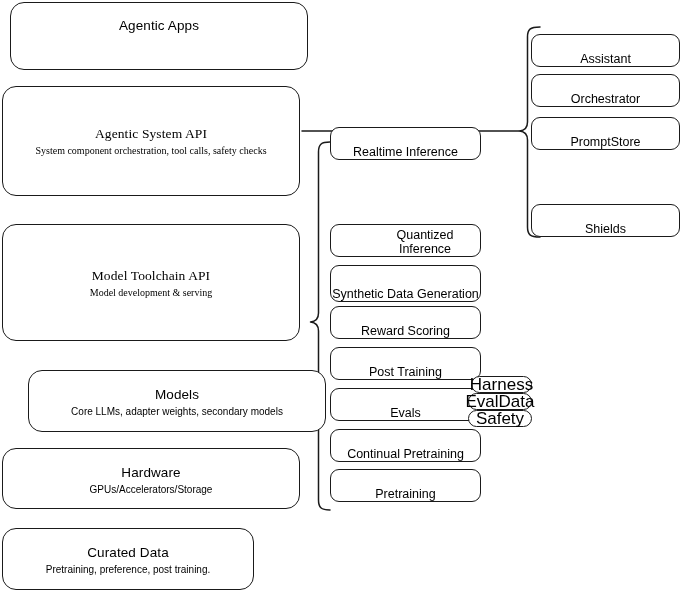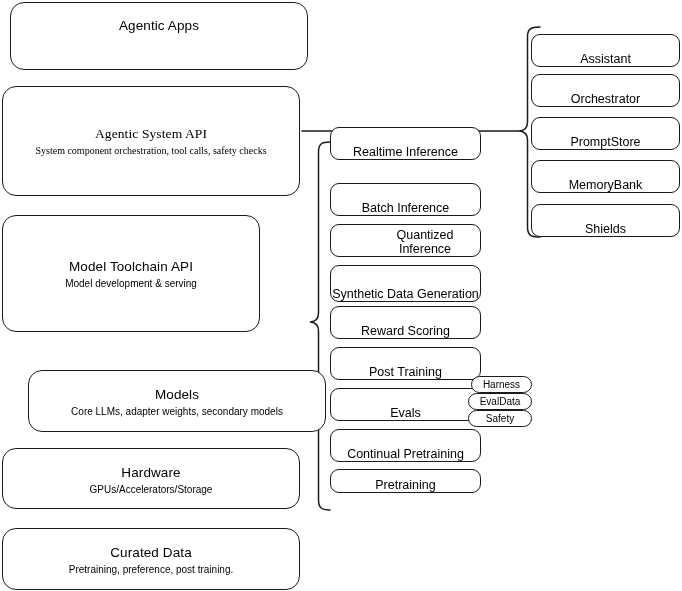--- a/index.html
+++ b/index.html
@@ -66,21 +66,21 @@
   
   .tag-pill {
     position: absolute;
     box-sizing: border-box;
     background: #ffffff;
     border: 1.5px solid #1a1a1a;
     border-radius: 11px;
     display: flex;
     align-items: center;
     justify-content: center;
-    font-size: 10px;
+    font-size: 17px;
     line-height: 1;
     white-space: nowrap;
   }
 
   
   .svg-layer {
     position: absolute;
     left: 0;
     top: 0;
     width: 682px;
@@ -127,55 +127,52 @@
     </div>
   </div>
 
   <div class="box layer-box" style="left:2px; top:86px; width:298px; height:110px;font-family:Liberation Serif, serif;">
     <div class="textwrap" style="top:38px;">
       <div class="title">Agentic System API</div>
       <div class="subtitle">System component orchestration, tool calls, safety checks</div>
     </div>
   </div>
 
-  <div class="box layer-box" style="left:2px; top:215px; width:258px; height:117px;">
+  <div class="box layer-box" style="left:2px; top:224px; width:298px; height:117px;font-family:Liberation Serif, serif;">
     <div class="textwrap" style="top:42px;">
       <div class="title">Model Toolchain API</div>
       <div class="subtitle">Model development &amp; serving</div>
     </div>
   </div>
 
   <div class="box layer-box" style="left:2px; top:370px; width:298px; height:62px;margin-left:26px;">
     <div class="textwrap" style="top:15px;">
       <div class="title">Models</div>
       <div class="subtitle">Core LLMs, adapter weights, secondary models</div>
     </div>
   </div>
 
   <div class="box layer-box" style="left:2px; top:448px; width:298px; height:61px;">
     <div class="textwrap" style="top:15px;">
       <div class="title">Hardware</div>
       <div class="subtitle">GPUs/Accelerators/Storage</div>
     </div>
   </div>
 
-  <div class="box layer-box" style="left:2px; top:528px; width:298px; height:62px;">
+  <div class="box layer-box" style="left:2px; top:528px; width:252px; height:62px;">
     <div class="textwrap" style="top:15px;">
       <div class="title">Curated Data</div>
       <div class="subtitle">Pretraining, preference, post training.</div>
     </div>
   </div>
 
   <div class="box item-box" style="left:330px; top:127px; width:151px; height:33px;">
     <span>Realtime Inference</span>
   </div>
 
-  <div class="box item-box" style="left:330px; top:183px; width:151px; height:33px;">
-    <span>Batch Inference</span>
-  </div>
 
   <div class="box item-box" style="left:330px; top:224px; width:151px; height:33px;padding-left:39px;">
     <span>Quantized Inference</span>
   </div>
 
   <div class="box item-box" style="left:330px; top:265px; width:151px; height:37px;">
     <span>Synthetic Data Generation</span>
   </div>
 
   <div class="box item-box" style="left:330px; top:306px; width:151px; height:33px;">
@@ -187,21 +184,21 @@
   </div>
 
   <div class="box item-box" style="left:330px; top:388px; width:151px; height:33px;">
     <span>Evals</span>
   </div>
 
   <div class="box item-box" style="left:330px; top:429px; width:151px; height:33px;">
     <span>Continual Pretraining</span>
   </div>
 
-  <div class="box item-box" style="left:330px; top:469px; width:151px; height:24px;">
+  <div class="box item-box" style="left:330px; top:469px; width:151px; height:33px;">
     <span>Pretraining</span>
   </div>
 
   <div class="tag-pill" style="left:471px; top:376px; width:61px; height:17px;">
     <span>Harness</span>
   </div>
   <div class="tag-pill" style="left:468px; top:393px; width:64px; height:17px;align-items:center;">
     <span>EvalData</span>
   </div>
   <div class="tag-pill" style="left:468px; top:410px; width:64px; height:17px;">
@@ -213,21 +210,18 @@
   </div>
 
   <div class="box item-box" style="left:531px; top:74px; width:149px; height:33px;">
     <span>Orchestrator</span>
   </div>
 
   <div class="box item-box" style="left:531px; top:117px; width:149px; height:33px;">
     <span>PromptStore</span>
   </div>
 
-  <div class="box item-box" style="left:531px; top:160px; width:149px; height:33px;">
-    <span>MemoryBank</span>
-  </div>
 
   <div class="box item-box" style="left:531px; top:204px; width:149px; height:33px;">
     <span>Shields</span>
   </div>
 
 </div>
 
 </body></html>

